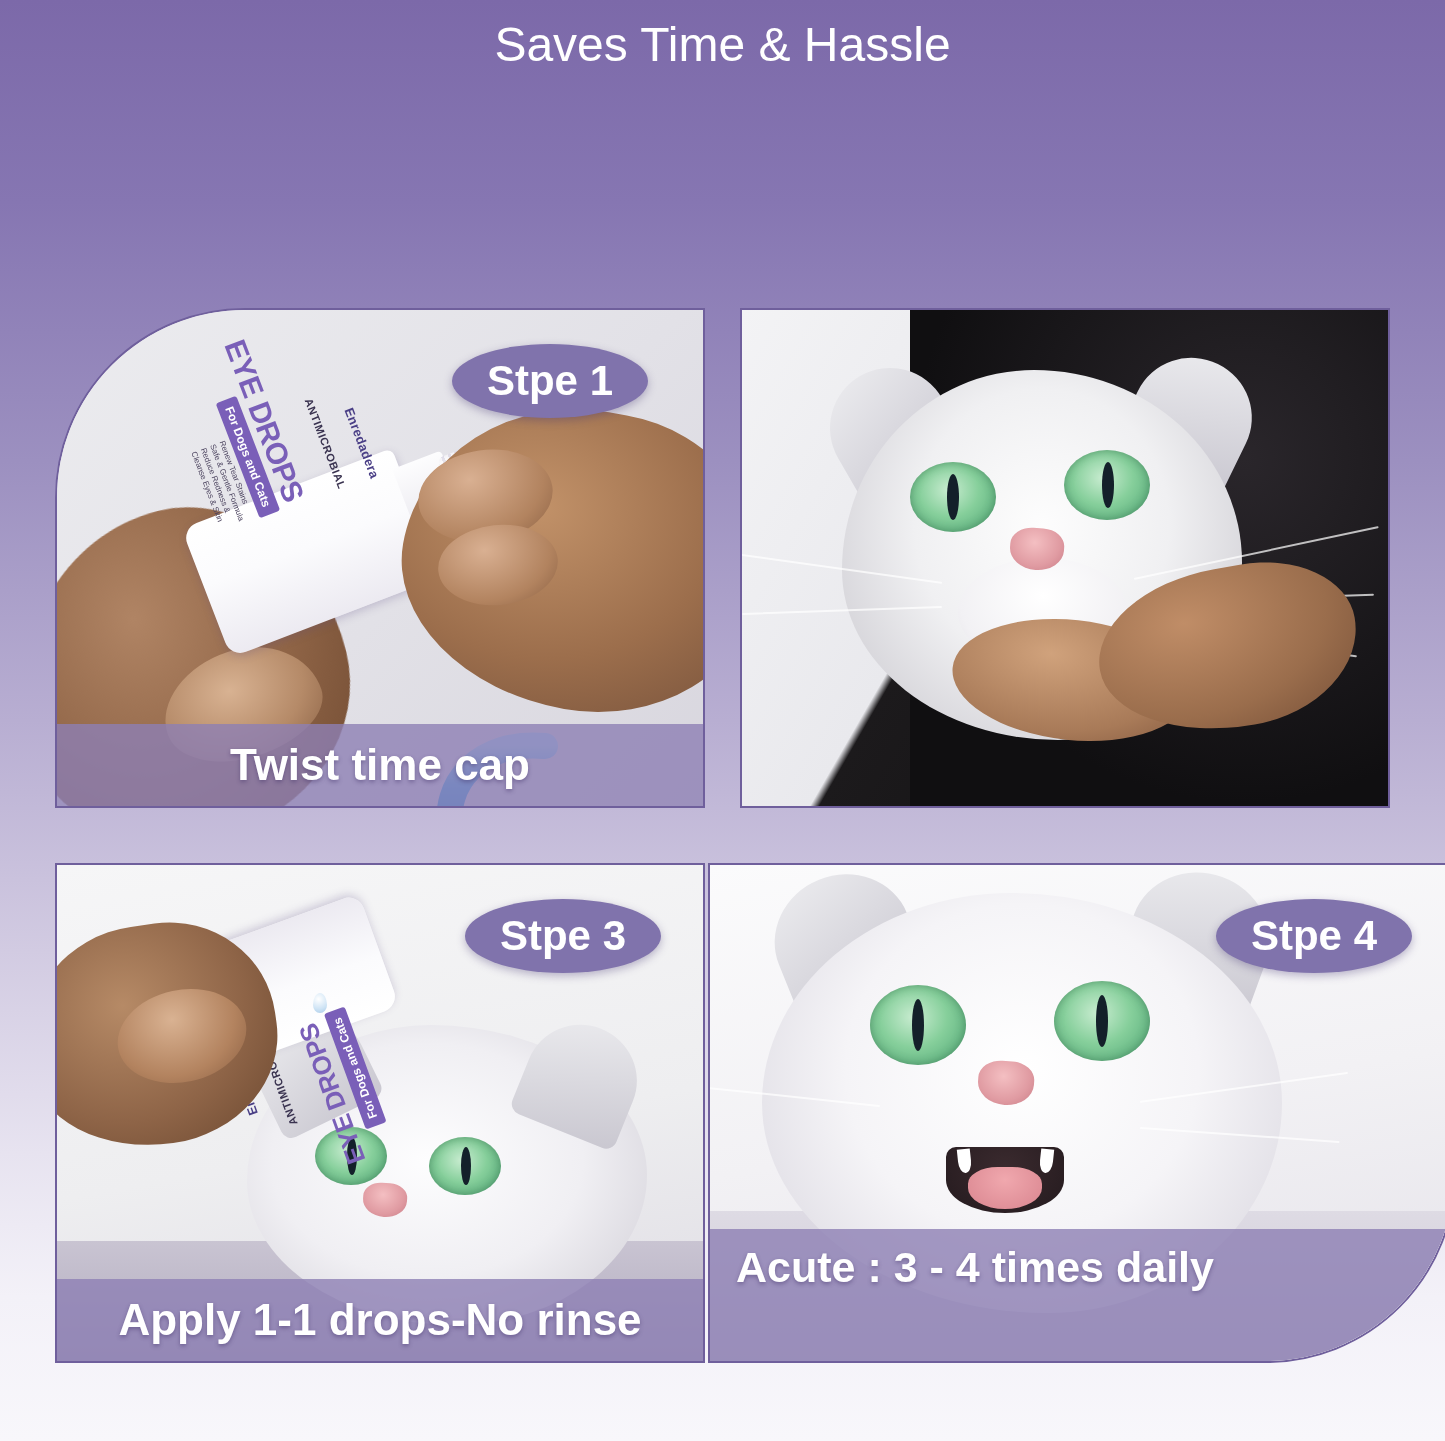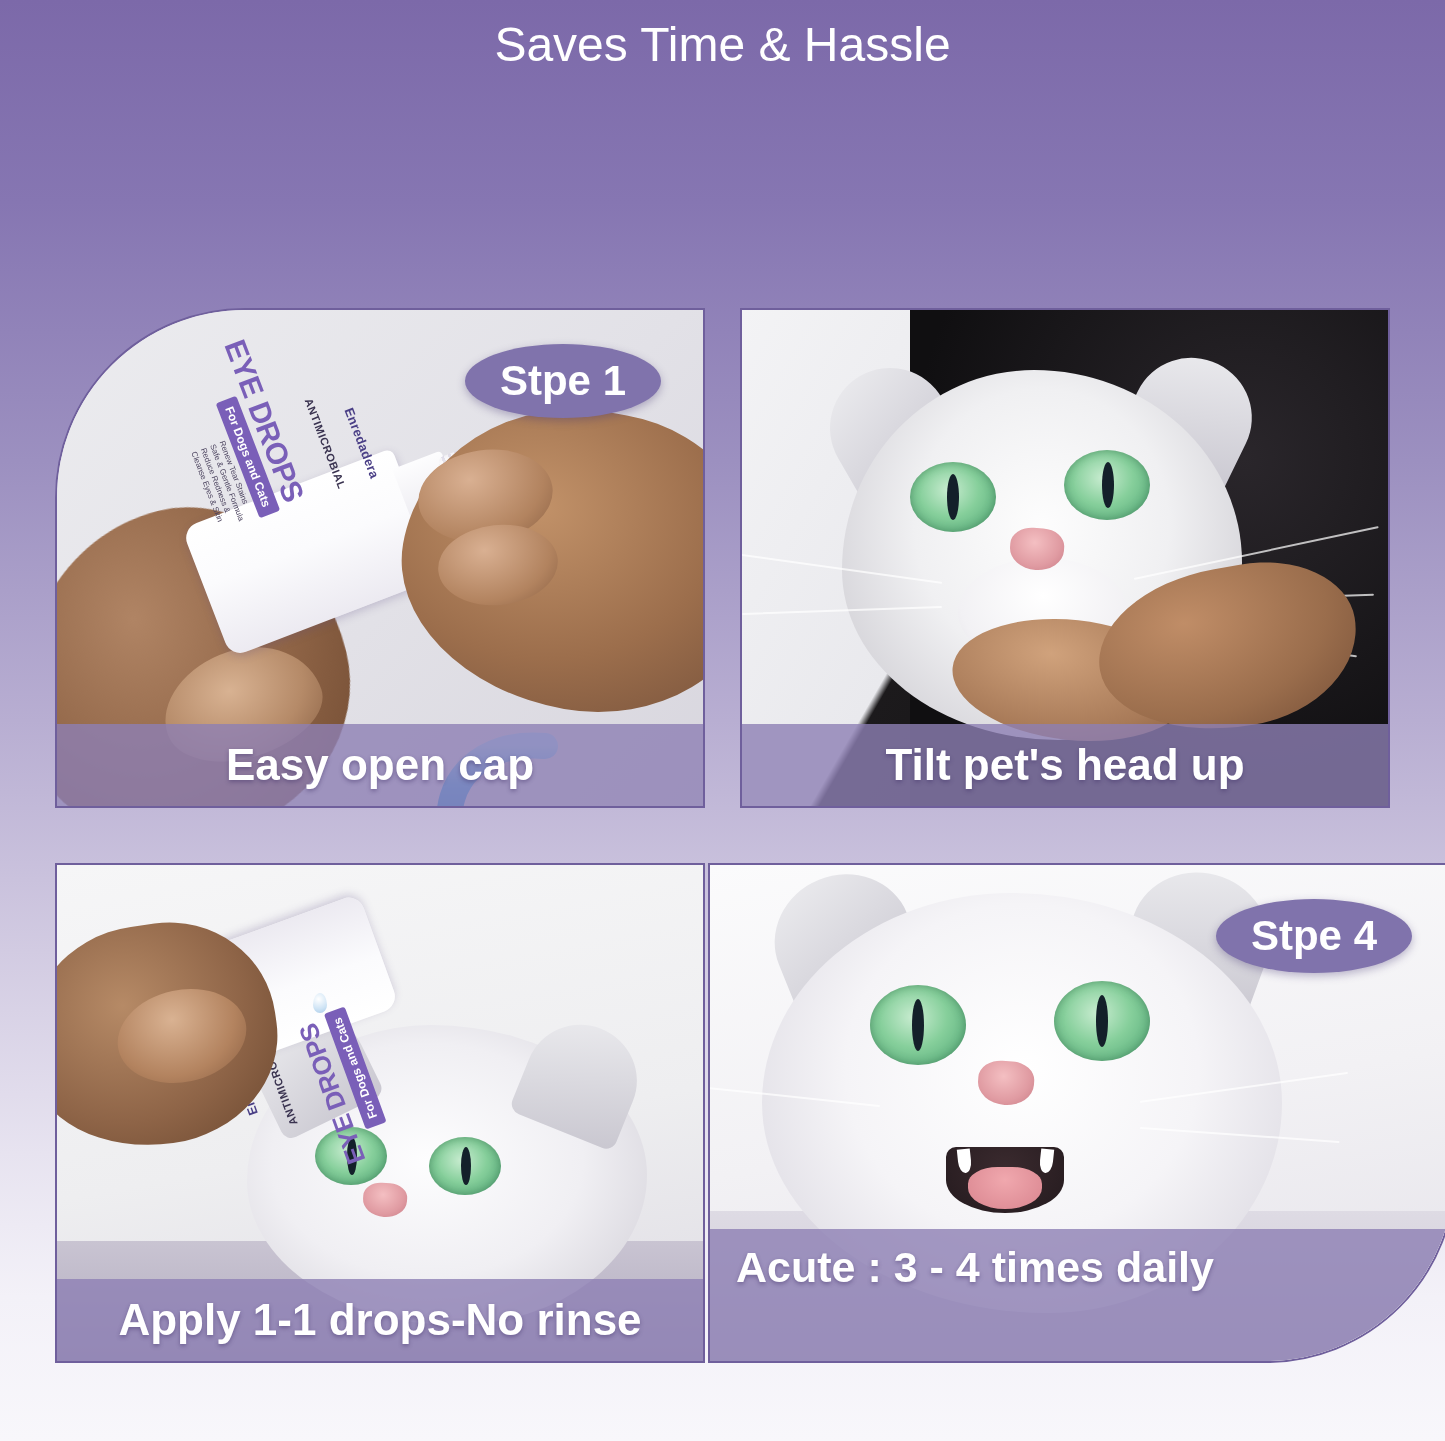--- a/index.html
+++ b/index.html
@@ -62,21 +62,21 @@
   .badge{
     position:absolute;
     width:196px;height:74px;
     border-radius:50%;
     background:#8073ac;
     color:#ffffff;
     font-size:42px;font-weight:bold;
     display:flex;align-items:center;justify-content:center;
     box-shadow:0 3px 8px rgba(70,55,115,.35);
   }
-  .badge.b1{right:42px;top:34px;}
+  .badge.b1{right:55px;top:34px;}
   .badge.b2{right:42px;top:34px;}
   .badge.b3{right:42px;top:34px;}
   .badge.b4{right:42px;top:34px;}
 
   
   .p1 .bg{position:absolute;inset:0;background:linear-gradient(135deg,#ececef 0%,#e2e1e7 55%,#d8d6de 100%);}
   .hand-left{
     position:absolute;left:-40px;top:200px;width:330px;height:330px;
     background:radial-gradient(ellipse at 40% 30%,#b08464 0%,#8f6446 55%,#6d4830 100%);
     border-radius:55% 45% 50% 50%/60% 55% 45% 40%;
@@ -299,21 +299,21 @@
         <path d="M118 16 C54 10 14 52 24 104" stroke="url(#ag)" stroke-width="26" fill="none" stroke-linecap="round"></path>
         <polygon points="2,92 54,104 18,150" fill="#1b93e0"></polygon>
       </svg>
 
       <div class="hand-right"></div>
       <div class="finger f1"></div>
       <div class="finger f2"></div>
     </div>
 
     <div class="badge b1">Stpe 1</div>
-    <div class="caption">Easy open cap</div>
+    <div class="caption">Twist time cap</div>
   </div>
 
   <div class="panel p2">
     <div class="photo">
       <div class="bg"></div>
       <div class="dark"></div>
       <div class="ear ear-l"></div>
       <div class="ear ear-r"></div>
       <div class="cat-head"></div>
       <div class="muzzle"></div>
@@ -324,21 +324,20 @@
       <div class="nose"></div>
       <div class="whisker" style="left:392px;top:268px;width:250px;transform:rotate(-12deg);"></div>
       <div class="whisker" style="left:392px;top:292px;width:240px;transform:rotate(-2deg);"></div>
       <div class="whisker" style="left:392px;top:314px;width:225px;transform:rotate(8deg);"></div>
       <div class="whisker" style="left:200px;top:272px;width:210px;transform:rotate(188deg);"></div>
       <div class="whisker" style="left:200px;top:296px;width:200px;transform:rotate(178deg);"></div>
       <div class="hand-chin2"></div>
       <div class="hand-chin"></div>
     </div>
 
-    <div class="caption">Tilt pet's head up</div>
   </div>
 
   <div class="panel p3">
     <div class="photo">
       <div class="bg"></div>
       <div class="floor"></div>
 
       <div class="cat3"></div>
       <div class="ear" style="left:200px;top:150px;width:110px;height:108px;transform:rotate(-26deg);"></div>
       <div class="ear" style="left:468px;top:160px;width:112px;height:110px;transform:rotate(22deg);"></div>
@@ -357,20 +356,21 @@
         </div>
         <div class="cap-neck" style="left:192px;top:36px;width:44px;height:84px;"></div>
         <div class="cap-top" style="left:232px;top:48px;width:58px;height:62px;border-radius:6px 40% 40% 6px;"></div>
       </div>
 
       <div class="hand3"></div>
       <div class="thumb3"></div>
       <div class="drop"></div>
     </div>
 
+    <div class="badge b3">Stpe 3</div>
     <div class="caption">Apply 1-1 drops-No rinse</div>
   </div>
 
   <div class="panel p4">
     <div class="photo">
       <div class="bg"></div>
       <div class="floor"></div>
 
       <div class="ear" style="left:64px;top:10px;width:138px;height:128px;transform:rotate(-22deg);"></div>
       <div class="ear" style="left:420px;top:8px;width:140px;height:130px;transform:rotate(20deg);"></div>

